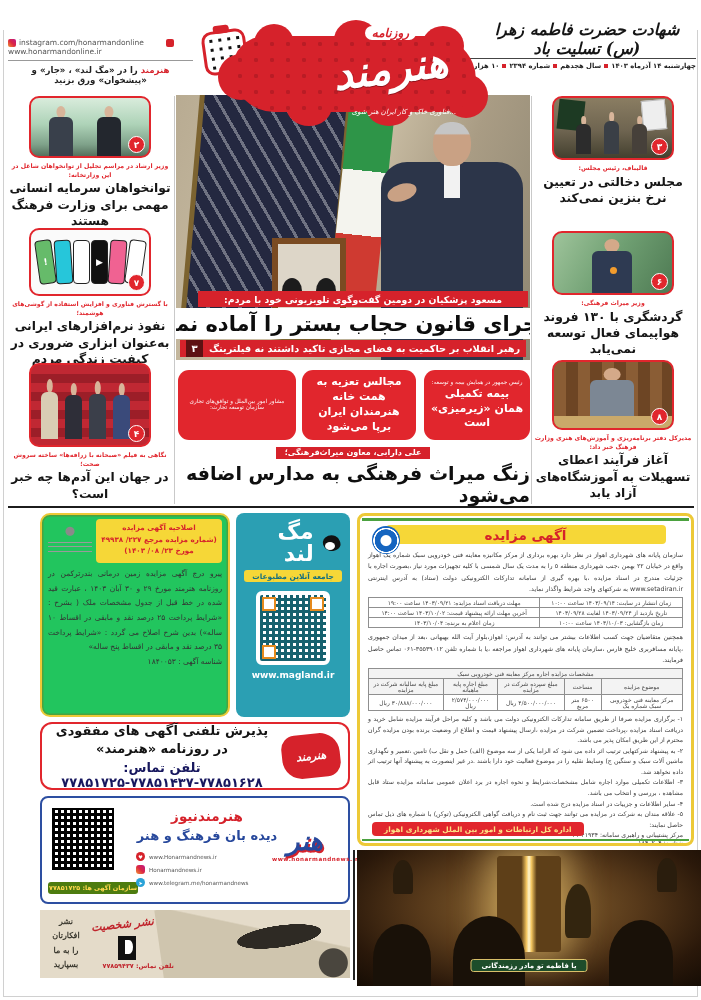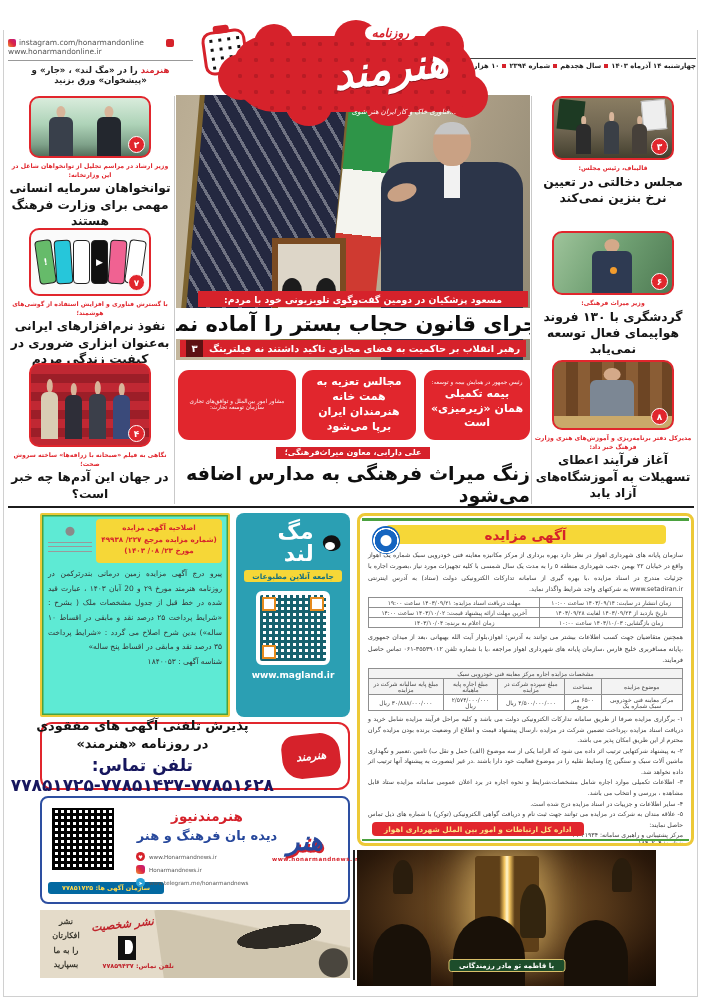--- a/index.html
+++ b/index.html
@@ -106,21 +106,21 @@
   .auc-p{font-size:6.3px;line-height:1.8;text-align:justify;color:#3a3a3a;margin:2px 0;}
   .atable{width:100%;border-collapse:collapse;font-size:5.9px;color:#404040;margin:3px 0;}
   .atable td,.atable th{border:0.5px solid #8f8f8f;padding:1.5px 3px;text-align:center;font-weight:normal;}
   .atable th{background:#f3f3f3;}
   .auc-note{font-size:6.2px;line-height:1.7;text-align:justify;color:#3a3a3a;}
   .auc-end{font-size:6.2px;color:#3a3a3a;margin-top:1px;}
   .auc-footer{position:absolute;left:12px;bottom:7px;background:#e1262d;color:#ffe082;font-size:7.4px;
      font-weight:bold;padding:2.5px 12px;border-radius:4px;}
   
   .correction{position:absolute;left:40px;top:513px;width:190px;height:204px;box-sizing:border-box;
-     border:2.5px solid #edc937;border-radius:2px;box-shadow:inset 0 0 0 1.5px #4ba23f;background:#5eead4;padding:4px 6px;overflow:hidden;}
+     border:2.5px solid #edc937;border-radius:10px;box-shadow:inset 0 0 0 1.5px #4ba23f;background:#22c55e;padding:4px 6px;overflow:hidden;}
   .cor-row{display:flex;align-items:stretch;gap:4px;}
   .cor-head{background:#f6d737;border-radius:4px;color:#d6222b;font-weight:800;font-size:7.2px;
      text-align:center;padding:3px 4px;line-height:1.6;flex:1;}
   .gov{width:44px;height:44px;flex:none;background:
      radial-gradient(circle at 50% 28%,#8a8a8a 4px,transparent 5px),
      linear-gradient(180deg,transparent 52%,#9a9a9a 52% 54%,transparent 54%,transparent 62%,#9a9a9a 62% 64%,transparent 64%,transparent 72%,#9a9a9a 72% 74%,transparent 74%);}
   .cor-body{font-size:7.5px;line-height:1.95;text-align:justify;color:#333;margin-top:4px;}
   .cor-id{font-size:7.5px;color:#333;margin-top:2px;}
   .magland{position:absolute;left:236px;top:513px;width:114px;height:204px;box-sizing:border-box;background:#2b9fb3;
      border-radius:8px;display:flex;flex-direction:column;align-items:center;padding:8px 6px;gap:5px;}
@@ -135,28 +135,28 @@
   .fq{position:absolute;width:10px;height:10px;border:2.5px solid #e58a1d;background:#fff;}
   .mg-url{color:#fff;font-size:9px;font-weight:bold;direction:ltr;}
   
   .lostads{position:absolute;left:40px;top:722px;width:310px;height:68px;box-sizing:border-box;
      border:2.5px solid #e1262d;border-radius:12px;background:#fff;display:flex;align-items:center;padding:4px 8px;gap:8px;}
   .la-logo{width:58px;height:44px;flex:none;background:#d6222b;border-radius:14px 20px 14px 20px;
      display:flex;align-items:center;justify-content:center;color:#fff;font-size:11px;font-weight:800;
      font-family:"DejaVu Serif",serif;font-style:italic;transform:rotate(-6deg);}
   .la-main{flex:1;text-align:center;}
   .la-t{font-size:13px;font-weight:800;color:#141414;line-height:1.4;}
-  .la-ph{font-size:17px;font-weight:800;color:#17175e;margin-top:2px;}
+  .la-ph{font-size:13px;font-weight:800;color:#17175e;margin-top:2px;}
   .newsbox{position:absolute;left:40px;top:796px;width:310px;height:108px;box-sizing:border-box;
      border:2.5px solid #2d4fa1;border-radius:8px;background:#fff;}
   .nb-qr{position:absolute;left:10px;top:10px;width:62px;height:62px;background:
      repeating-linear-gradient(0deg,#000 0 3px,transparent 3px 6px),
      repeating-linear-gradient(90deg,#000 0 3px,#fff 3px 6px);}
-  .nb-pill{position:absolute;left:6px;bottom:8px;background:#0369a1;color:#ffd94d;font-size:6.4px;
-     font-weight:bold;padding:2px 14px;border-radius:3px;}
+  .nb-pill{position:absolute;left:6px;bottom:8px;background:#4d7c0f;color:#ffd94d;font-size:6.4px;
+     font-weight:bold;padding:2px 1px;border-radius:3px;}
   .nb-title{position:absolute;right:66px;top:10px;width:150px;text-align:center;color:#d6222b;
      font-size:13.5px;font-weight:800;}
   .nb-sub{position:absolute;right:56px;top:30px;width:170px;text-align:center;color:#27489c;
      font-size:13px;font-weight:800;}
   .nb-rows{position:absolute;right:92px;top:54px;width:120px;display:flex;flex-direction:column;gap:4px;}
   .nb-row{display:flex;align-items:center;gap:4px;font-size:5.6px;color:#555;direction:ltr;}
   .nico{width:9px;height:9px;border-radius:50%;flex:none;display:flex;align-items:center;justify-content:center;
      color:#fff;font-size:5px;}
   .nico.site{background:#d6222b;} .nico.insta{border-radius:3px;background:linear-gradient(45deg,#f09433,#dc2743,#bc1888);}
   .nico.tel{background:#2aa3d8;}
@@ -170,40 +170,41 @@
      radial-gradient(circle at 85% 80%,#4a463e 14px,transparent 15px),
      linear-gradient(200deg,transparent 40%,#cfc5ae 41%);transform:rotate(-8deg);}
   .pub-v{position:absolute;right:262px;top:4px;width:44px;text-align:center;font-size:8px;font-weight:bold;
      color:#3c3a30;line-height:1.8;font-family:"DejaVu Serif",serif;}
   .pub-brand{position:absolute;right:196px;top:8px;color:#c0232b;font-size:11px;font-weight:800;
      font-family:"DejaVu Serif",serif;font-style:italic;transform:rotate(-6deg);}
   .pub-logo{position:absolute;right:214px;top:26px;width:18px;height:24px;background:#111;}
   .pub-logo::after{content:"";position:absolute;right:3px;top:4px;width:8px;height:14px;background:#fff;border-radius:0 50% 50% 0;}
   .pub-ph{position:absolute;right:176px;top:52px;color:#c0232b;font-size:6.4px;font-weight:bold;text-align:right;}
   
-  .poster{position:absolute;left:357px;top:850px;width:299px;height:136px;overflow:hidden;
+  .poster{position:absolute;left:357px;top:850px;width:344px;height:136px;overflow:hidden;
      background:radial-gradient(ellipse at 50% 42%,#8a6531 0%,#57391a 45%,#2a180a 78%,#150c04 100%);}
   .door{position:absolute;left:50%;top:6px;transform:translateX(-50%);width:64px;height:96px;border-radius:4px;
      background:linear-gradient(90deg,#5e3f18 0 38%,#f2c45f 46%,#fff6cf 50%,#f2c45f 54%,#5e3f18 62% 100%);
      box-shadow:0 0 34px 10px rgba(247,210,122,.55);}
   .sil{position:absolute;background:#191108;border-radius:50% 50% 12% 12%;}
   .plaque{position:absolute;left:50%;bottom:14px;transform:translateX(-50%);background:#1d4d2b;color:#fff;
      font-size:7px;font-weight:bold;padding:1.5px 10px;border-radius:3px;border:1px solid #d8c06a;white-space:nowrap;}
   .vline{position:absolute;width:1px;background:#c9c9c9;}
   .divider{position:absolute;left:8px;width:686px;height:2px;background:#1c1c1c;top:506px;}
 </style>
 </head>
 <body>
 
 <div id="page">
 
   <div class="frame" style="left:3px;top:30px;width:1px;height:966px;"></div>
   <div class="frame" style="left:697px;top:30px;width:1px;height:966px;"></div>
   <div class="frame" style="left:3px;top:996px;width:695px;height:1px;"></div>
 
+  <div class="condolence">شهادت حضرت فاطمه زهرا (س) تسلیت باد</div>
   <div class="hdr-rule" style="top:58px;left:470px;width:226px;"></div>
   <div class="dateline">
     <span>چهارشنبه ۱۴ آذرماه ۱۴۰۳</span><span class="sq"></span><span>سال هجدهم</span><span class="sq"></span><span>شماره ۲۳۹۴</span><span class="sq"></span><span>۱۰ هزار تومان</span><span class="sq"></span><span dir="ltr">ISSN 2008-0816</span>
   </div>
   <div class="socials">
     <span><i class="sicon ig"></i><span>instagram.com/honarmandonline</span></span>
     <span><i class="sicon web"></i><span>www.honarmandonline.ir</span></span>
   </div>
   <div class="flipnote">
     <span class="brand">هنرمند</span><span> را در «مگ لند» ، «جار» و «پیشخوان» ورق بزنید</span>
@@ -389,21 +390,21 @@
 
   <div class="correction">
     <div class="cor-row">
       <div class="cor-head">
         <div>اصلاحیه آگهی مزایده</div>
         <div>(شماره مزایده مرجع ۲۲۷/ ۴۹۹۳۸</div>
         <div>مورخ ۲۳/ ۰۸/ ۱۴۰۳)</div>
       </div>
       <div class="gov"></div>
     </div>
-    <div class="cor-body">پیرو درج آگهی مزایده زمین درمانی بندرترکمن در روزنامه هنرمند مورخ ۲۹ و 20 آبان ۱۴۰۳ ، عبارت قید شده در خط قبل از جدول مشخصات ملک ( بشرح : «شرایط پرداخت ۲۵ درصد نقد و مابقی در اقساط ۱۰ ساله») بدین شرح اصلاح می گردد : «شرایط پرداخت ۳۵ درصد نقد و مابقی در اقساط پنج ساله»</div>
+    <div class="cor-body">پیرو درج آگهی مزایده زمین درمانی بندرترکمن در روزنامه هنرمند مورخ ۲۹ و ۳۰ آبان ۱۴۰۳ ، عبارت قید شده در خط قبل از جدول مشخصات ملک ( بشرح : «شرایط پرداخت ۲۵ درصد نقد و مابقی در اقساط ۱۰ ساله») بدین شرح اصلاح می گردد : «شرایط پرداخت ۳۵ درصد نقد و مابقی در اقساط پنج ساله»</div>
     <div class="cor-id">شناسه آگهی : ۱۸۴۰۰۵۳</div>
   </div>
 
   <div class="magland">
     <div style="display:flex;align-items:center;gap:5px;">
       <div class="bird"></div>
       <div class="mg-name">مگ لند</div>
     </div>
     <div class="mg-sub">جامعه آنلاین مطبوعات</div>
     <div class="qr" style="width:66px;height:66px;margin-top:4px;">

